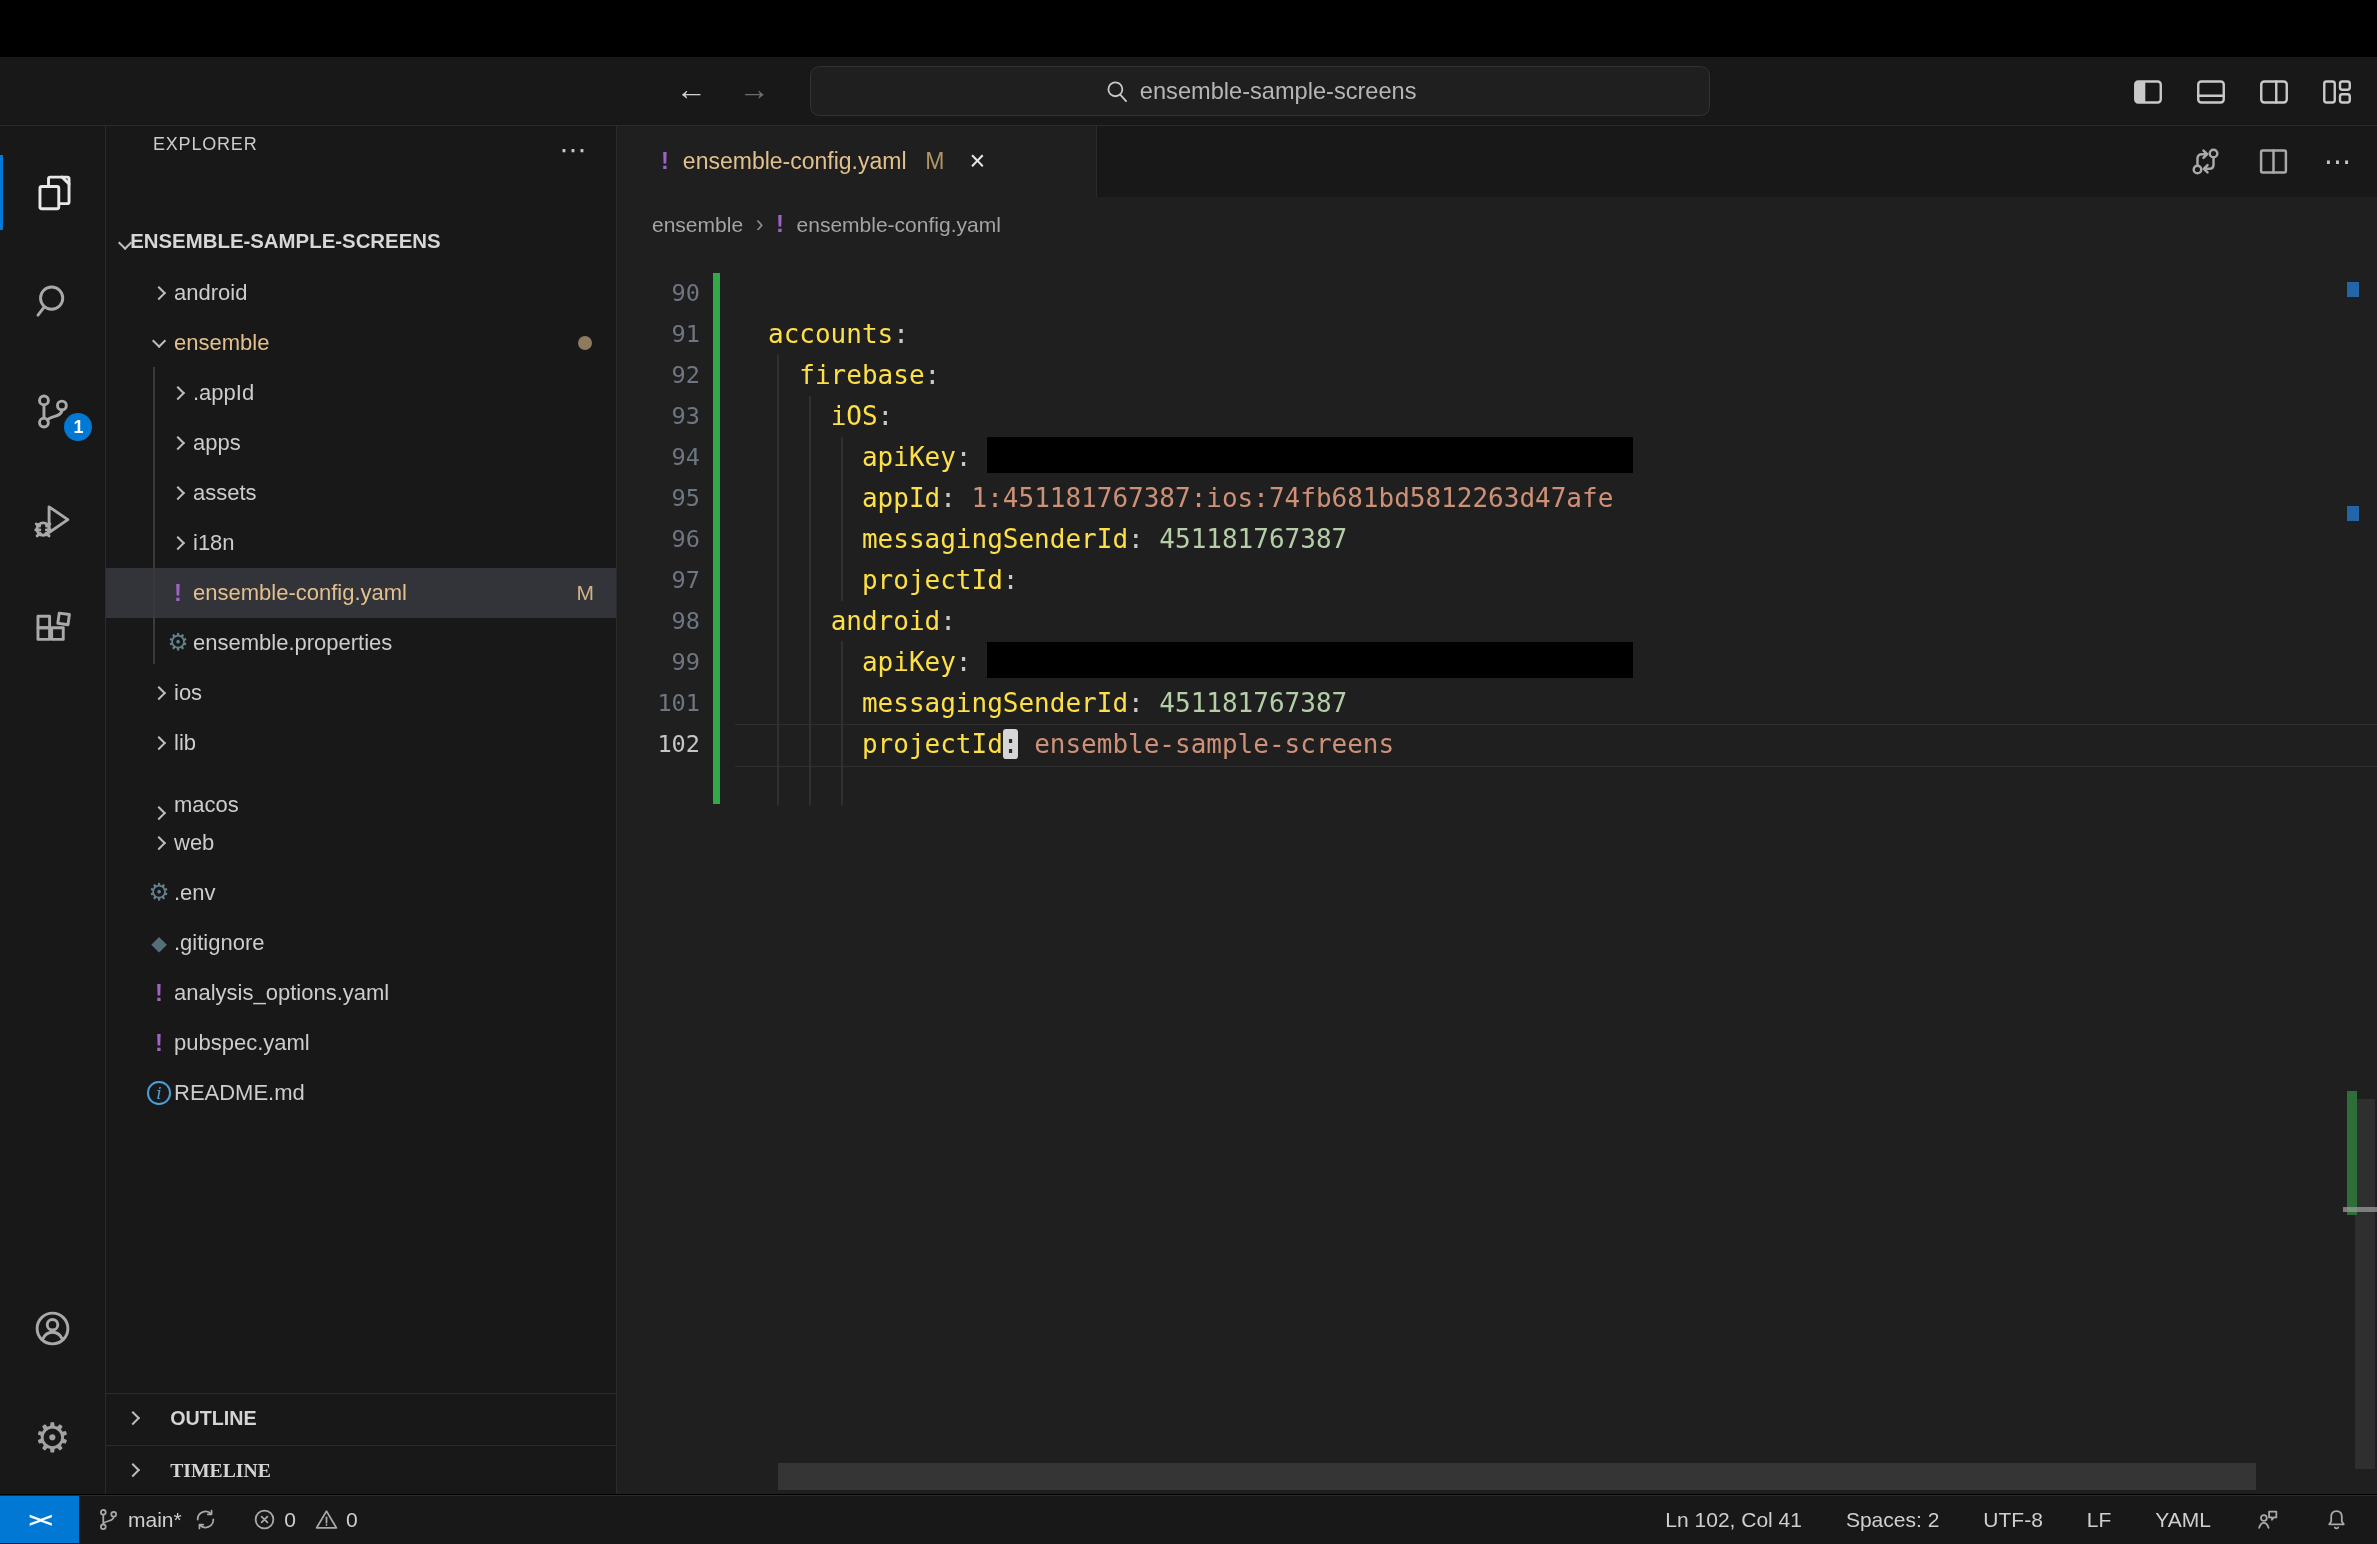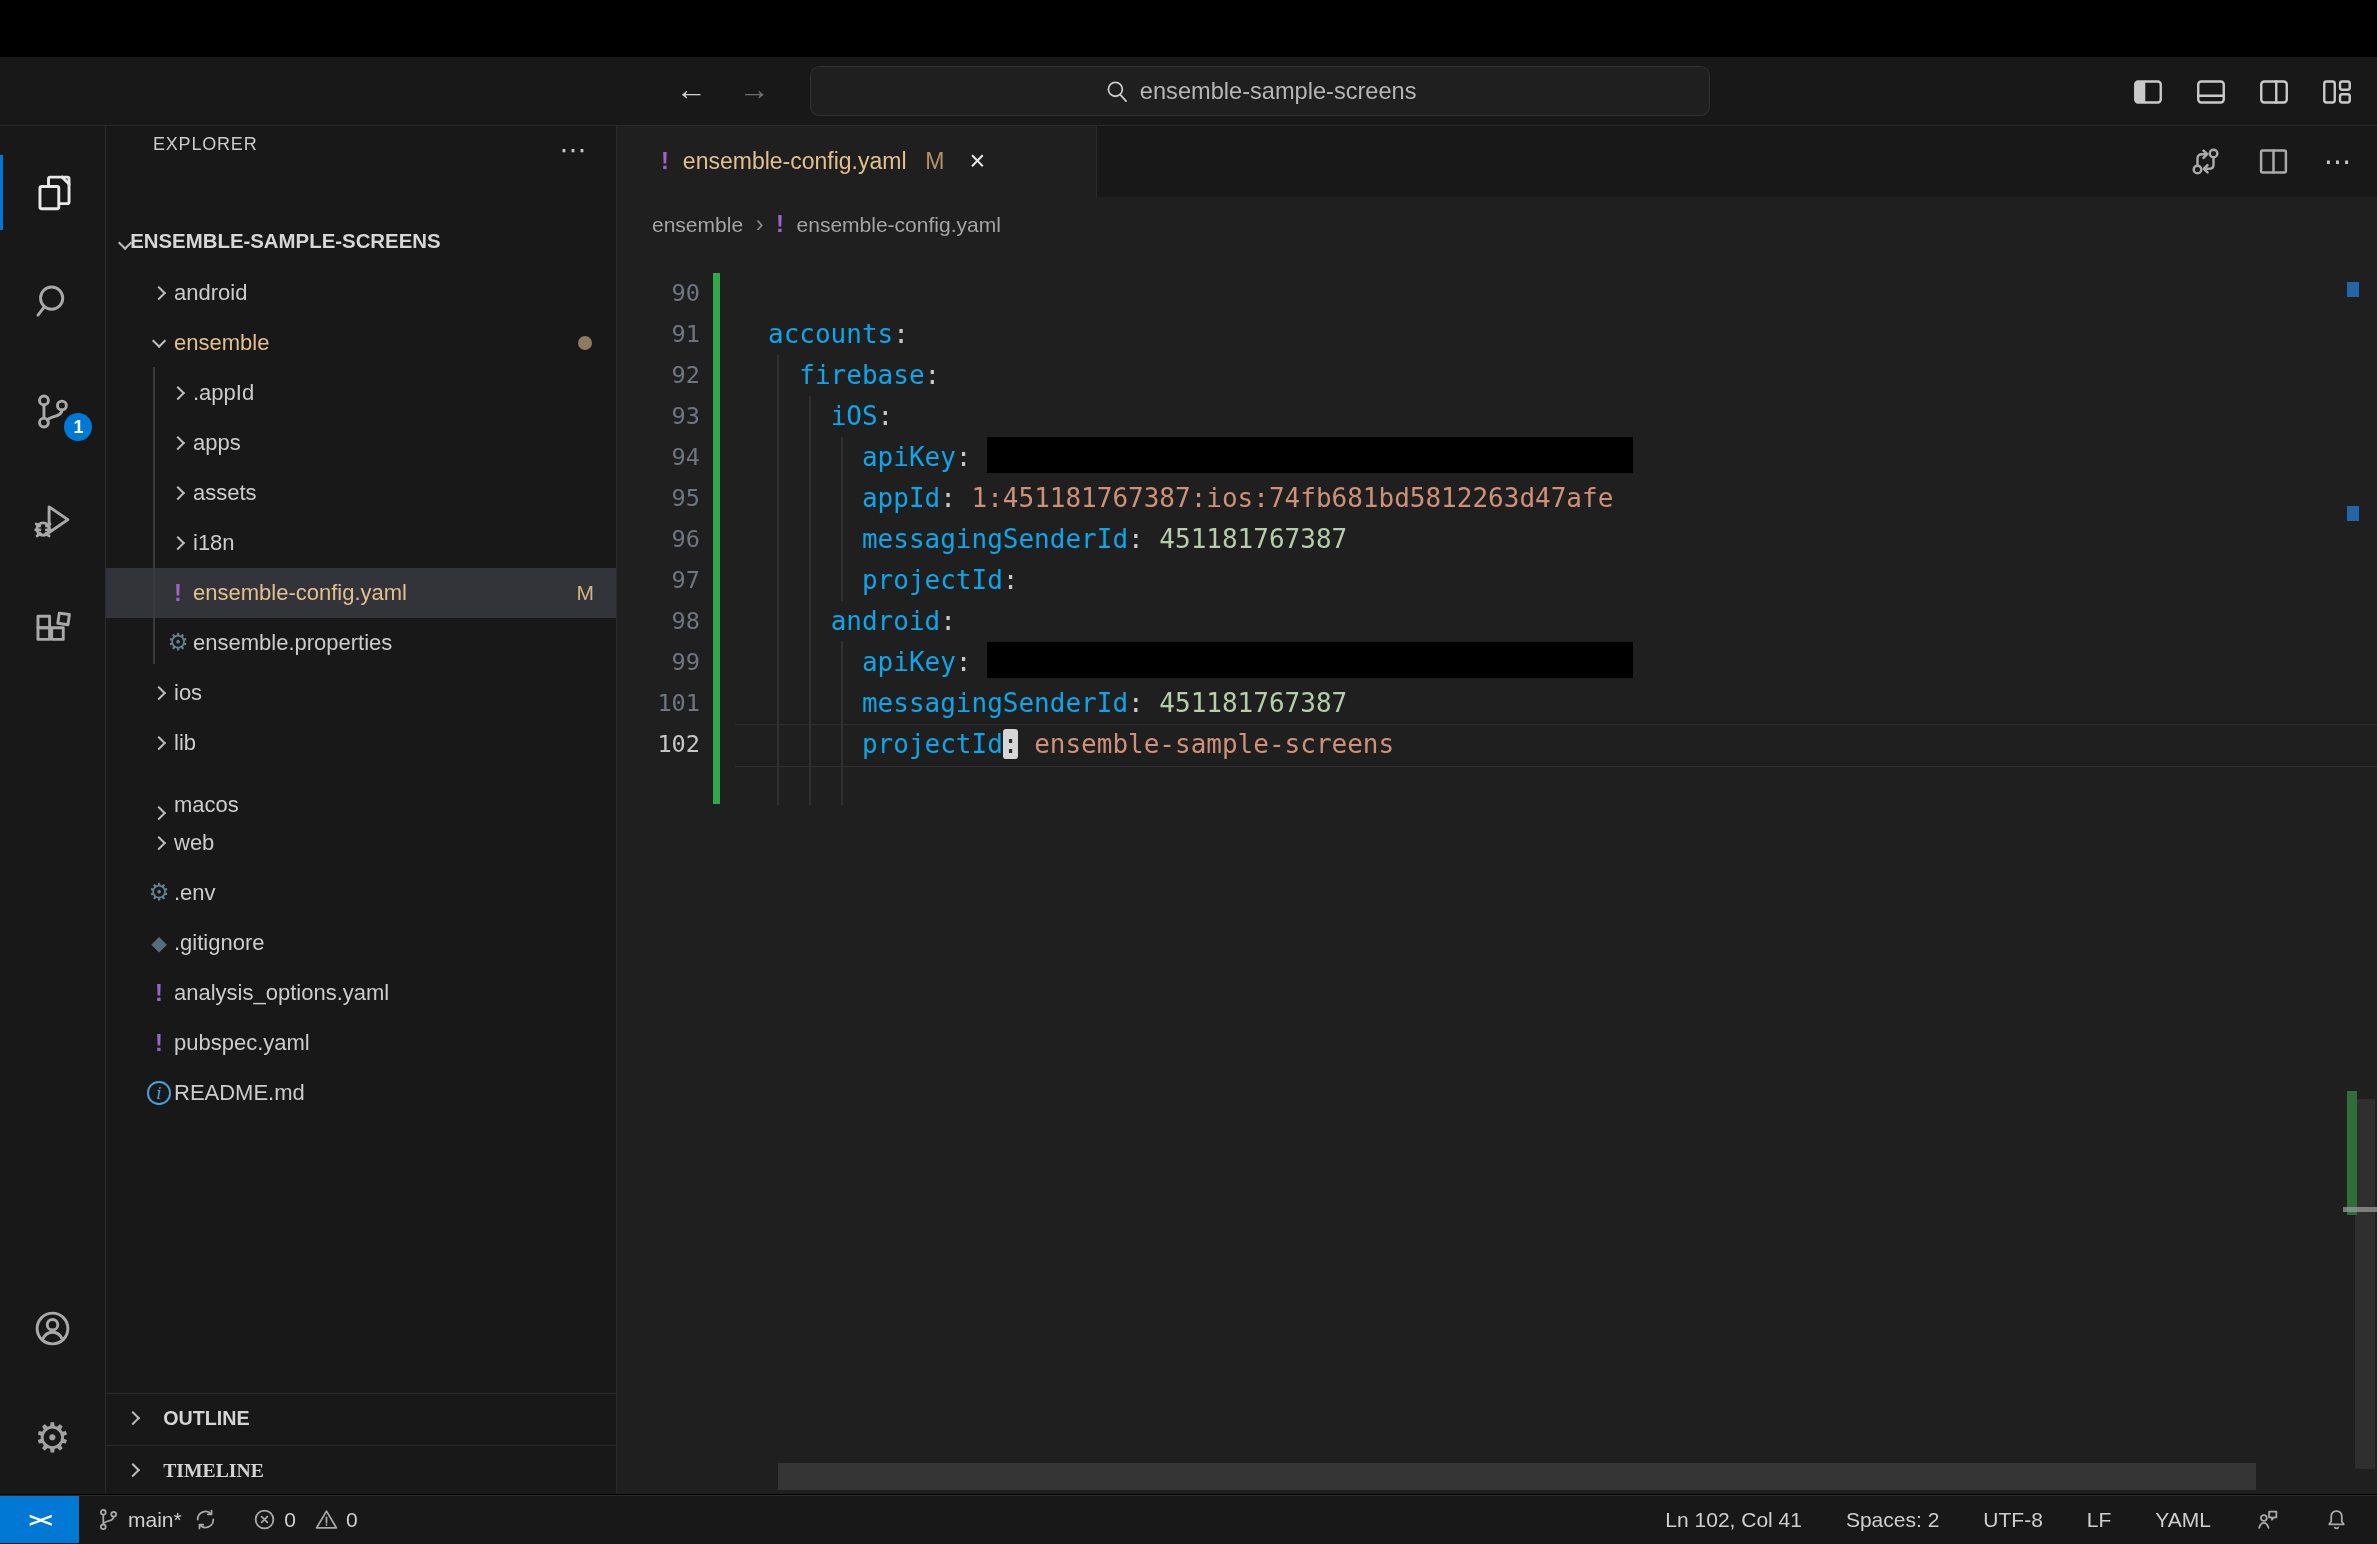--- a/index.html
+++ b/index.html
@@ -56,21 +56,21 @@
   .gear-small { font-size:23.6px; color:#64808e; line-height:1; font-family:"DejaVu Sans",sans-serif; }
   .git-glyph { color:#566e79; font-size:20.4px; }
   .info-glyph { width:23.6px; height:23.6px; border:2px solid #4aa0d9; border-radius:50%;
                 color:#4aa0d9; font-size:17.3px; font-family:"DejaVu Serif",serif; font-style:italic;
                 display:flex; align-items:center; justify-content:center; }
   .row-badge { margin-left:auto; margin-right:22px; color:#d0b481; font-size:21px; }
   .mod-dot { margin-left:auto; margin-right:23.6px; width:14px; height:14px; border-radius:50%;
              background:#8d7b5f; }
   #tree-guide { position:absolute; left:47px; width:1.6px; background:#3a3a3a; }
   .sb-panel { position:absolute; left:0; width:100%; height:50px; border-top:1.6px solid #2b2b2b;
-              display:flex; align-items:center; gap:25px; padding-left:22px; color:#d4d4d4;
+              display:flex; align-items:center; gap:32px; padding-left:22px; color:#d4d4d4;
               font-weight:bold; font-size:19.7px; }
 
   
   #editor { position:absolute; left:617px; top:126px; width:1760px; height:1368px; background:#1f1f1f; }
   #tabstrip { position:absolute; left:0; top:0; width:100%; height:71px; background:#181818; }
   #tab-active { position:absolute; left:0; top:0; width:480px; height:71px; background:#1f1f1f;
                 border-right:1.6px solid #2b2b2b; display:flex; align-items:center; padding-left:44px;
                 gap:14px; font-size:23px; }
   #tab-active .tab-label { color:#E2C08D; }
   #tab-active .tab-dirty { color:#b09468; margin-left:4.7px; }
@@ -83,21 +83,21 @@
   #breadcrumbs .sep { color:#8a8a8a; font-size:23.6px; }
 
   
   #code-lines { position:absolute; left:0; top:147px; width:100%; }
   .cl { position:relative; height:41px; line-height:41px; white-space:pre;
         font-family:"DejaVu Sans Mono",monospace; font-size:26px; }
   .cl .ln { display:inline-block; width:83px; text-align:right; color:#6e7681;
             font-size:23.6px; vertical-align:top; }
   .cl.current .ln { color:#c6c6c6; }
   .cl .codetxt { padding-left:68px; color:#cccccc; }
-  .cl .k { color:#0ea5e9; }
+  .cl .k { color:#fde047; }
   .cl .c { color:#c8c8c8; }
   .cl .c.hl { background:#d6d6d6; color:#2b2b2b; border-radius:3.1px; }
   .cl .v-str { color:#CE9178; }
   .cl .v-num { color:#B5CEA8; }
   .redact { display:inline-block; width:646px; height:36px; background:#000;
             vertical-align:middle; margin-top:-6.3px; }
   .cl.current::after { content:""; position:absolute; left:118px; right:0; top:0; height:41px;
                        border-top:1.6px solid #303030; border-bottom:1.6px solid #303030; pointer-events:none; }
   #gutter-change { position:absolute; left:96px; top:147px; width:7px; height:531px; background:#32a948; }
   .indent-guide { position:absolute; width:1.6px; background:#303030; }

